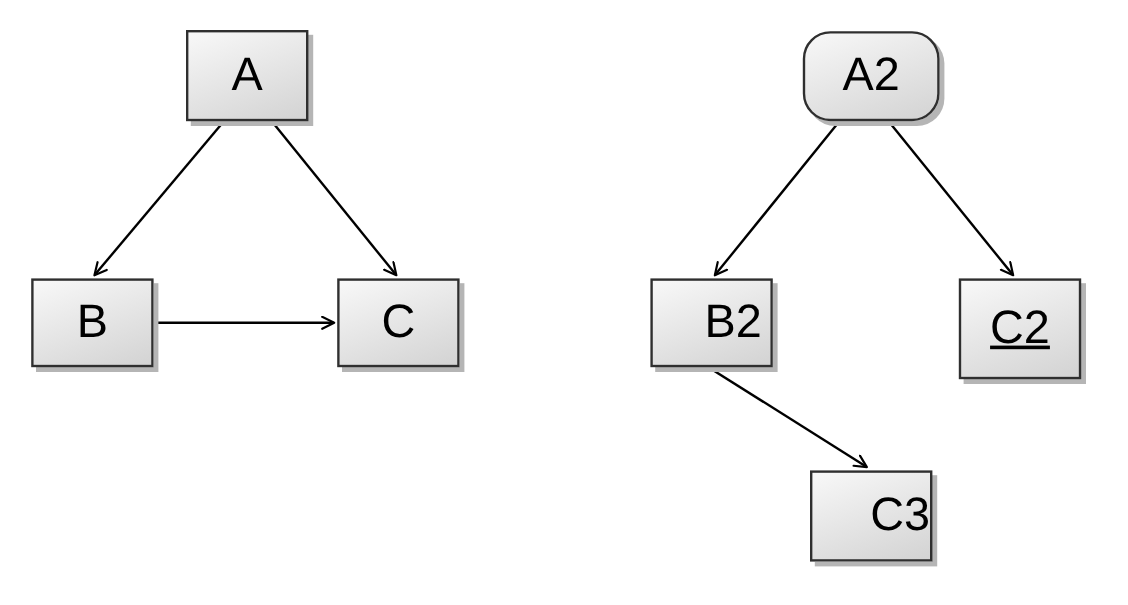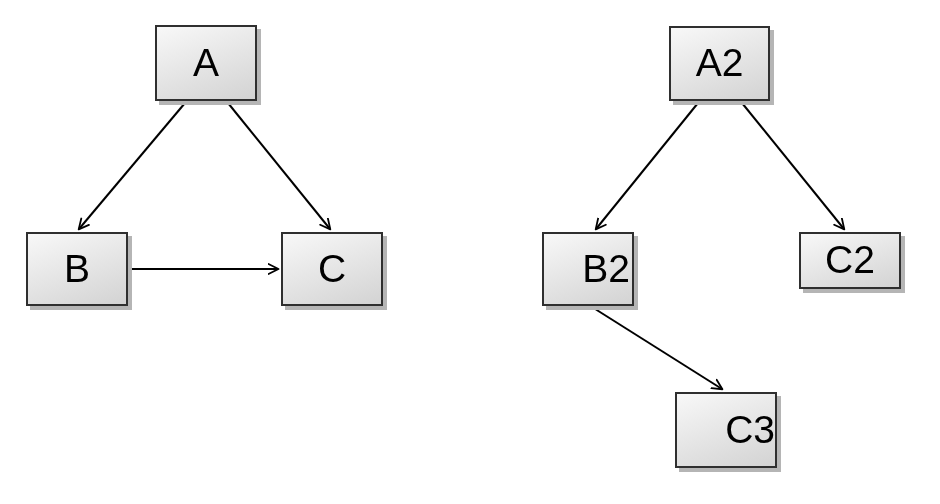--- a/index.html
+++ b/index.html
@@ -59,25 +59,25 @@
 
 <div class="node" style="left: 155px; top: 25px; width: 102px; height: 76px; background: linear-gradient(160deg, rgb(248, 248, 248), rgb(211, 211, 211)); border-color: rgb(47, 47, 47); box-shadow: rgb(181, 181, 181) 4px 4px 0px; color: rgb(0, 0, 0);">
       <span>A</span>
     </div>
     <div class="node" style="left: 26px; top: 232px; width: 102px; height: 74px; background: linear-gradient(160deg, rgb(248, 248, 248), rgb(211, 211, 211)); border-color: rgb(47, 47, 47); box-shadow: rgb(181, 181, 181) 4px 4px 0px; color: rgb(0, 0, 0);">
       <span>B</span>
     </div>
     <div class="node" style="left: 281px; top: 232px; width: 102px; height: 74px; background: linear-gradient(160deg, rgb(248, 248, 248), rgb(211, 211, 211)); border-color: rgb(47, 47, 47); box-shadow: rgb(181, 181, 181) 4px 4px 0px; color: rgb(0, 0, 0);">
       <span>C</span>
     </div>
-    <div class="node" style="left: 669px; top: 26px; width: 101px; height: 75px; background: linear-gradient(160deg, rgb(248, 248, 248), rgb(211, 211, 211)); border-color: rgb(47, 47, 47); box-shadow: rgb(181, 181, 181) 4px 4px 0px; color: rgb(0, 0, 0);">
+    <div class="node" style="left: 669px; top: 26px; width: 114px; height: 75px; background: linear-gradient(160deg, rgb(248, 248, 248), rgb(211, 211, 211)); border-color: rgb(47, 47, 47); box-shadow: rgb(181, 181, 181) 4px 4px 0px; color: rgb(0, 0, 0); border-radius: 23px;">
       <span>A2</span>
     </div>
-    <div class="node" style="left: 542px; top: 232px; width: 92px; height: 74px; background: linear-gradient(160deg, rgb(248, 248, 248), rgb(211, 211, 211)); border-color: rgb(47, 47, 47); box-shadow: rgb(181, 181, 181) 4px 4px 0px; color: rgb(0, 0, 0); padding-left: 36px;">
+    <div class="node" style="left: 542px; top: 232px; width: 102px; height: 74px; background: linear-gradient(160deg, rgb(248, 248, 248), rgb(211, 211, 211)); border-color: rgb(47, 47, 47); box-shadow: rgb(181, 181, 181) 4px 4px 0px; color: rgb(0, 0, 0); padding-left: 36px;">
       <span>B2</span>
     </div>
-    <div class="node" style="left: 799px; top: 232px; width: 102px; height: 57px; background: linear-gradient(160deg, rgb(248, 248, 248), rgb(211, 211, 211)); border-color: rgb(47, 47, 47); box-shadow: rgb(181, 181, 181) 4px 4px 0px; color: rgb(0, 0, 0);">
+    <div class="node" style="left: 799px; top: 232px; width: 102px; height: 84px; background: linear-gradient(160deg, rgb(248, 248, 248), rgb(211, 211, 211)); border-color: rgb(47, 47, 47); box-shadow: rgb(181, 181, 181) 4px 4px 0px; color: rgb(0, 0, 0); text-decoration: underline;">
       <span>C2</span>
     </div>
     <div class="node" style="left: 675px; top: 392px; width: 102px; height: 76px; background: linear-gradient(160deg, rgb(248, 248, 248), rgb(211, 211, 211)); border-color: rgb(47, 47, 47); box-shadow: rgb(181, 181, 181) 4px 4px 0px; color: rgb(0, 0, 0); justify-content: flex-end;">
       <span>C3</span>
     </div>
   </div>
 
 </body></html>

